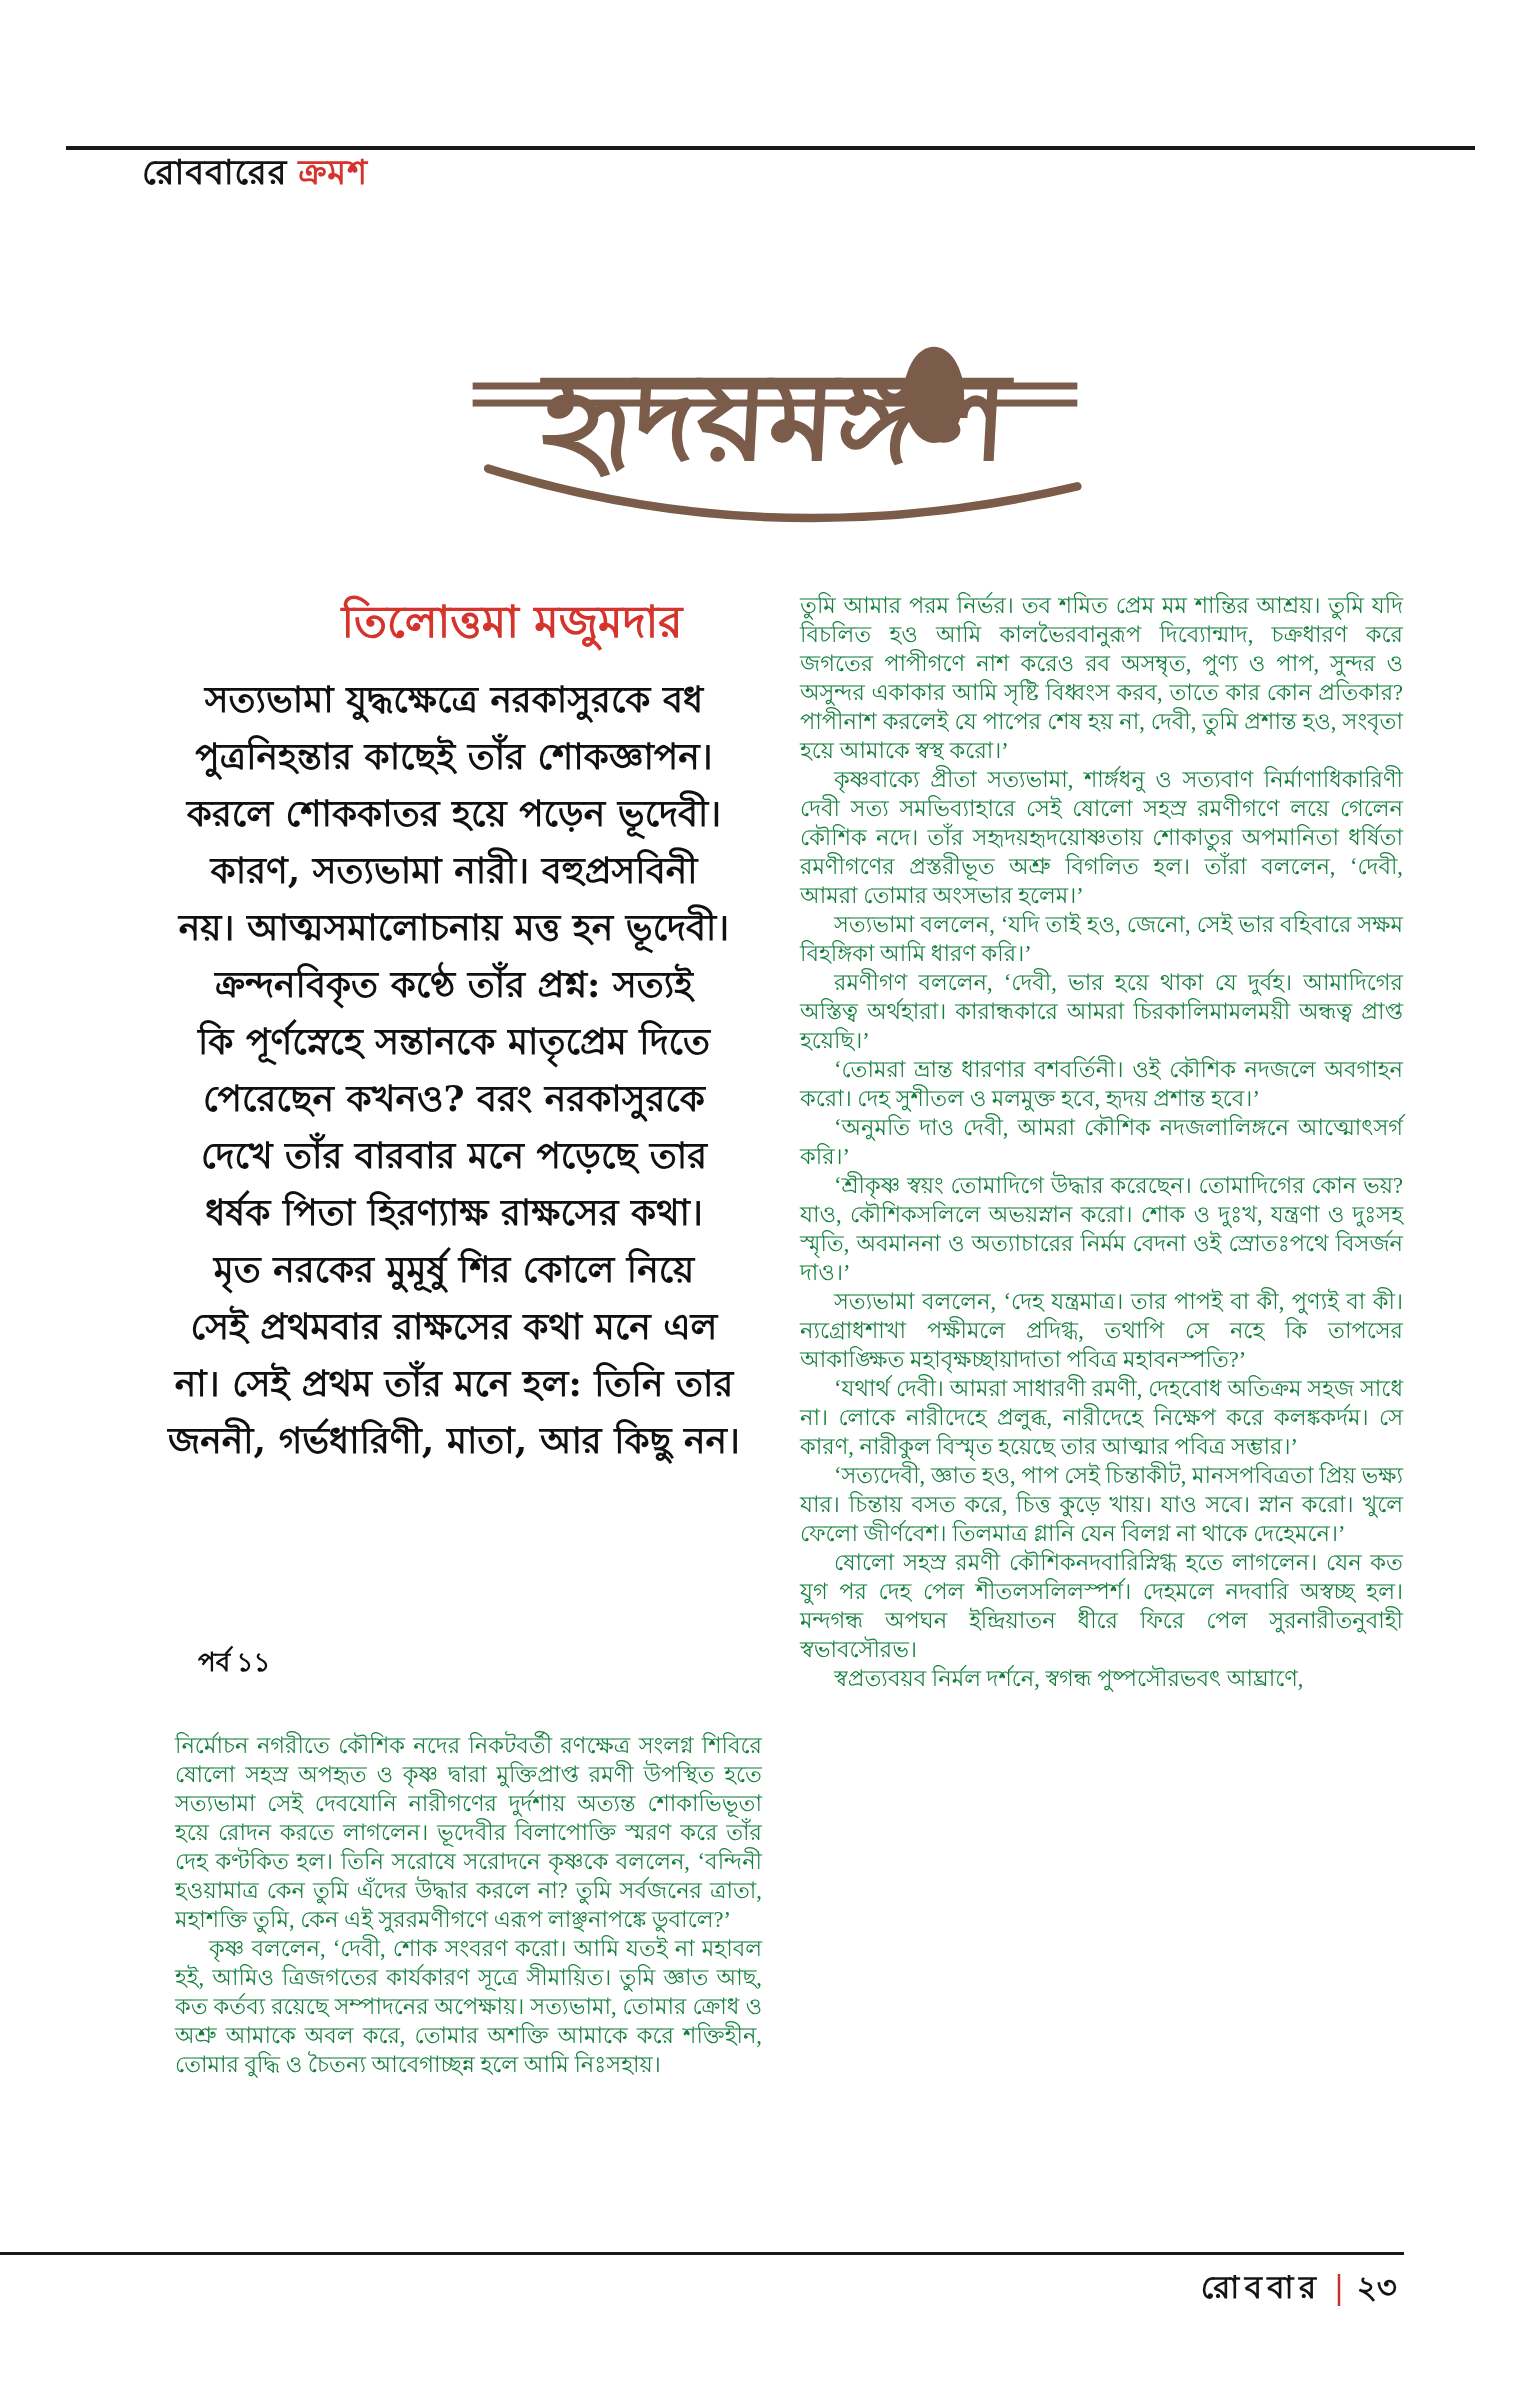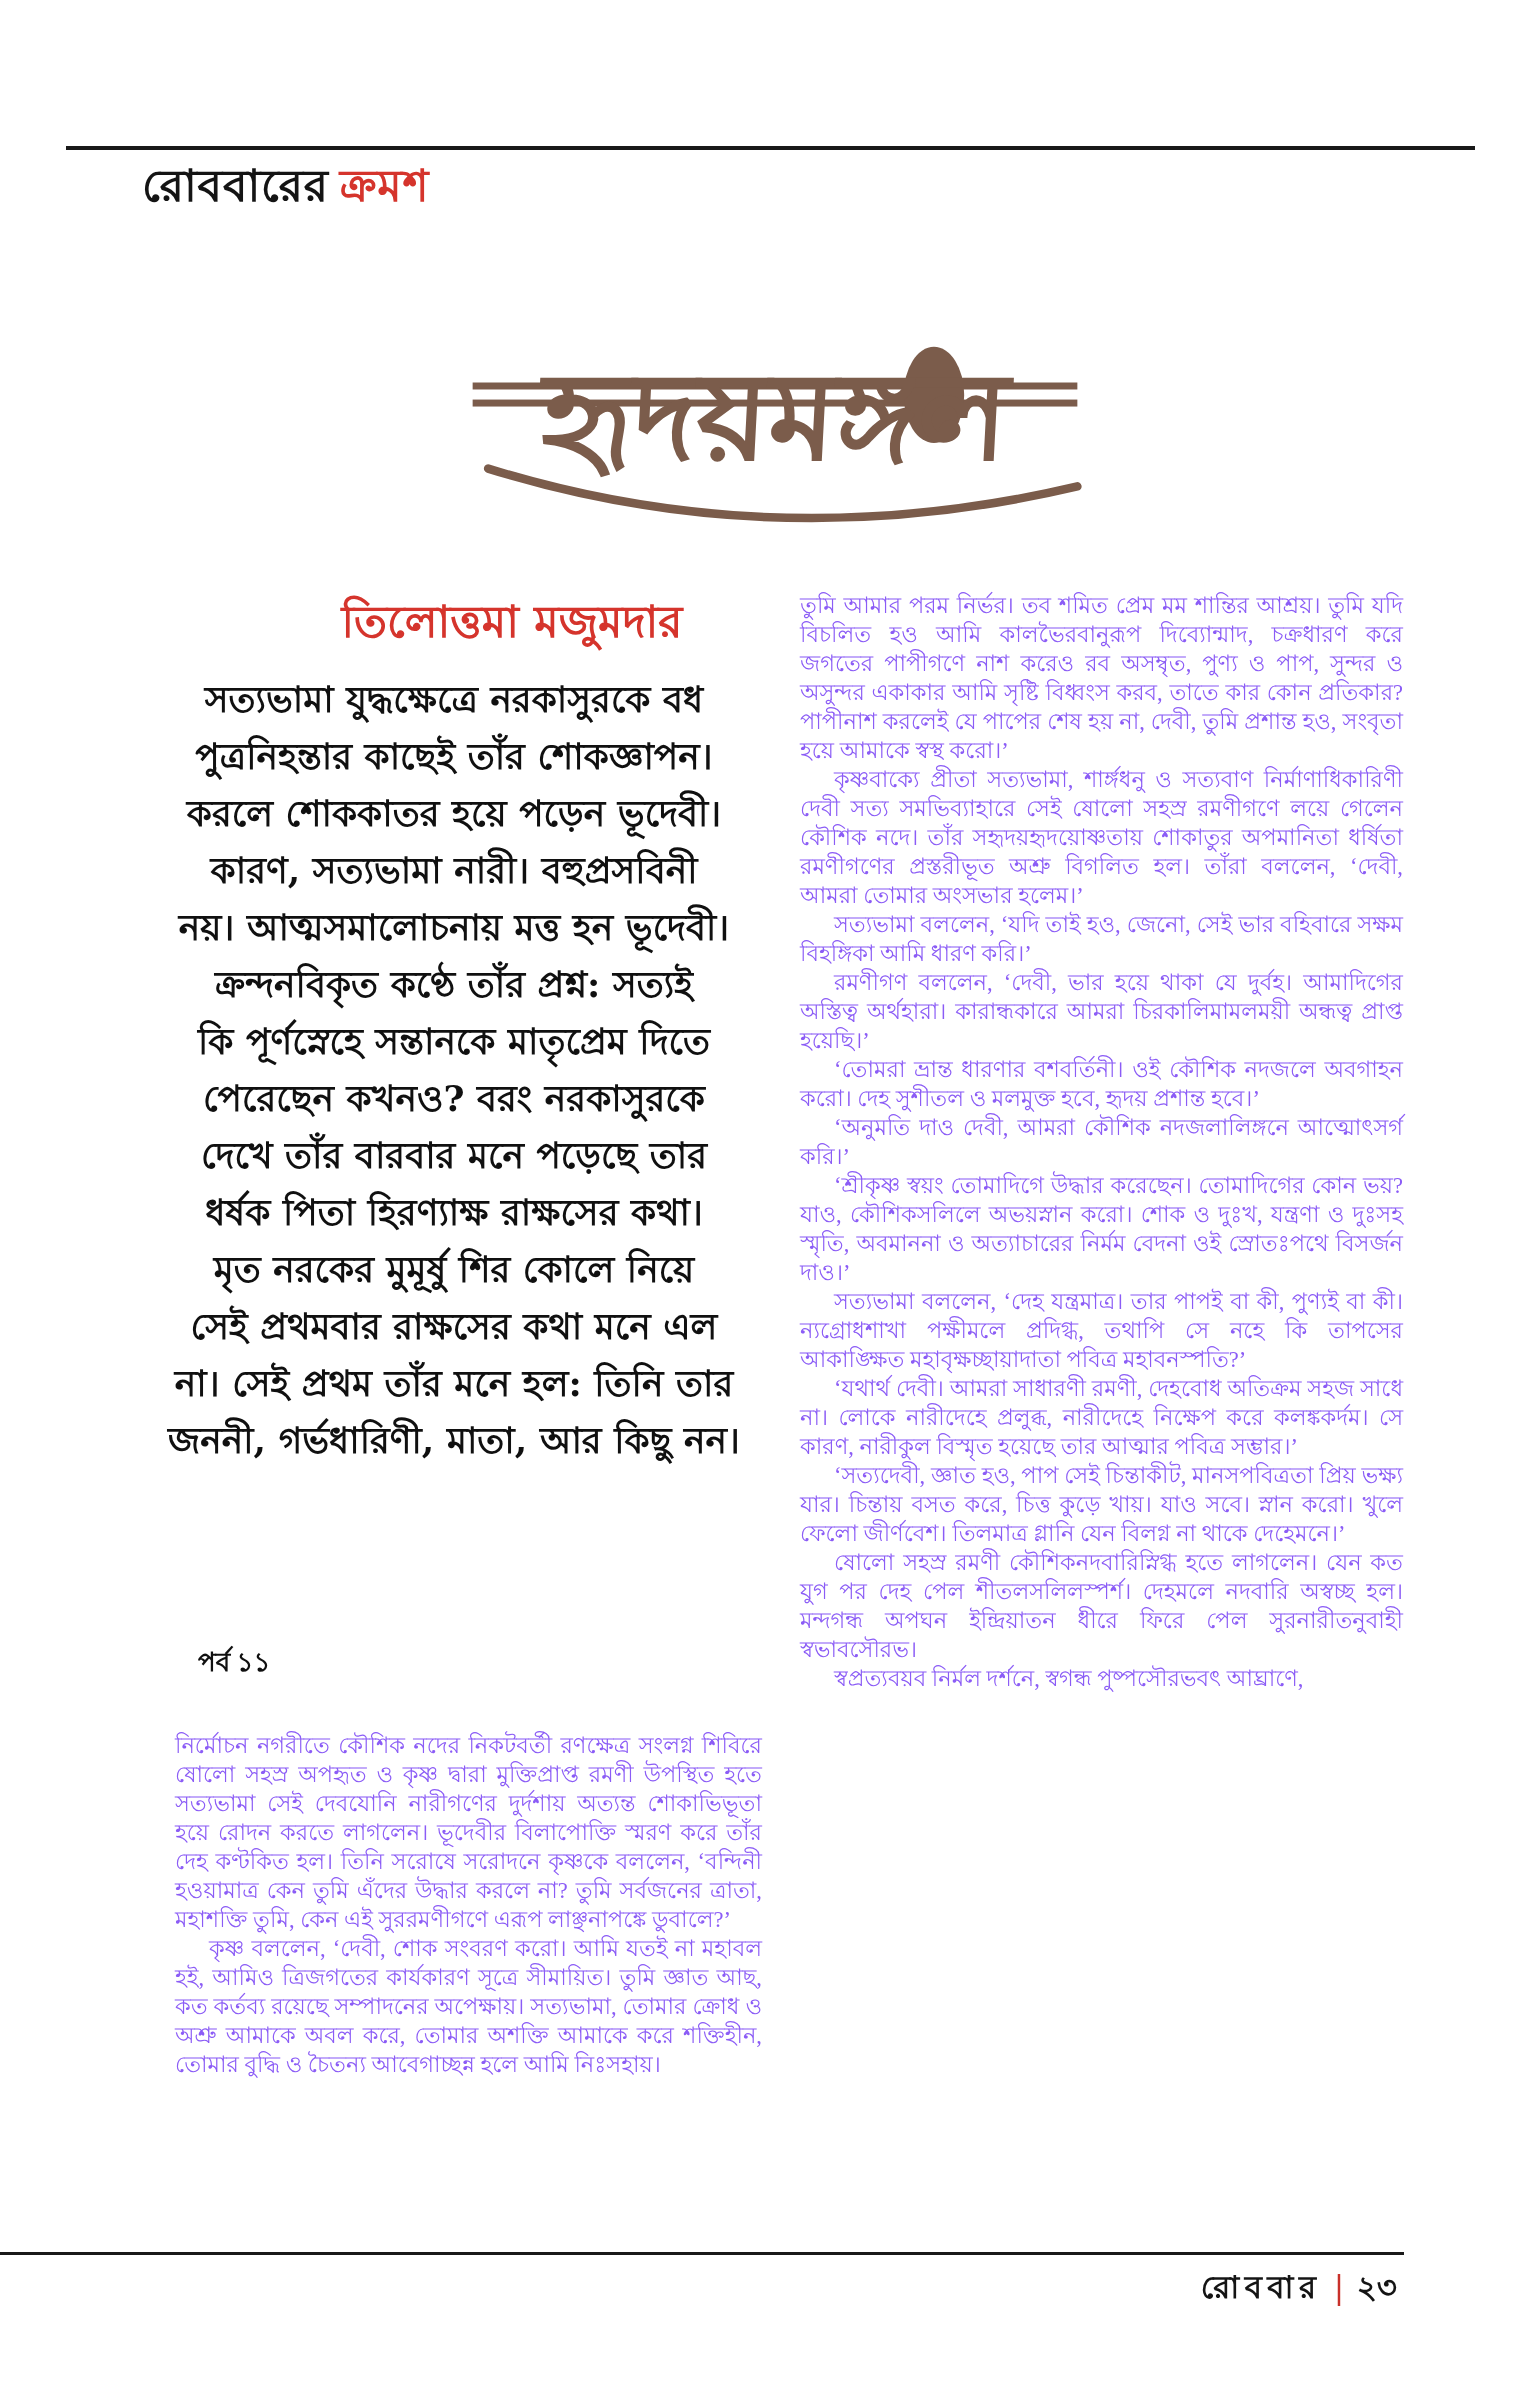--- a/index.html
+++ b/index.html
@@ -3,22 +3,22 @@
 <meta charset="utf-8">
 <style>
   html, body { margin: 0; padding: 0; background: #ffffff; }
   #page {
     position: relative; width: 1538px; height: 2389px;
     background: #ffffff; overflow: hidden;
     font-family: "Liberation Serif", serif; color: #161616;
   }
   .top-rule { position: absolute; left: 66px; top: 146px; width: 1409px; height: 3.9px; background: #191919; }
   .masthead {
-    position: absolute; left: 142px; top: 153px;
-    font-size: 44px; font-weight: bold; letter-spacing: 0.8px;
+    position: absolute; left: 142px; top: 146px;
+    font-size: 34px; font-weight: bold; letter-spacing: 0.8px;
     font-family: "DejaVu Sans", sans-serif;
   }
   .masthead .mast-black { color: #141414; }
   .masthead .mast-red { color: #d5342c; margin-left: 11px; }
 
   .logo { position: absolute; left: 430px; top: 306px; width: 690px; height: 260px; }
   .logo svg { position: absolute; left: 0; top: 0; width: 100%; height: 100%; }
   .logo-title {
     position: absolute; left: 0; right: 0; top: 37px; text-align: center;
     font-size: 122px; line-height: 1.2; font-weight: bold; color: #7b5c4b;
@@ -37,21 +37,21 @@
     font-size: 36px; line-height: 57px; font-weight: bold; color: #101010;
     text-align: center; font-family: "DejaVu Serif", serif;
   }
   .lead .lead-line { white-space: nowrap; }
 
   .section-heading {
     position: absolute; left: 198px; top: 1642px;
     font-size: 26px; font-weight: bold; color: #101010;
   }
 
-  .body-col { font-size: 22.5px; line-height: 29px; text-align: justify; color: #8b5cf6; }
+  .body-col { font-size: 22.5px; line-height: 29px; text-align: justify; color: #15803d; }
   .body-col p { margin: 0; }
   .body-col p.indent { text-indent: 34px; }
   .left-body  { position: absolute; left: 175px;  top: 1731px; width: 587px; }
   .right-body { position: absolute; left: 800px; top: 591px;  width: 603px; }
 
   .bottom-rule { position: absolute; left: 0; top: 2252px; width: 1404px; height: 3.1px; background: #191919; }
 
   .footer {
     position: absolute; top: 2263px; right: 141px;
     font-size: 31px; color: #141414; font-weight: bold;

